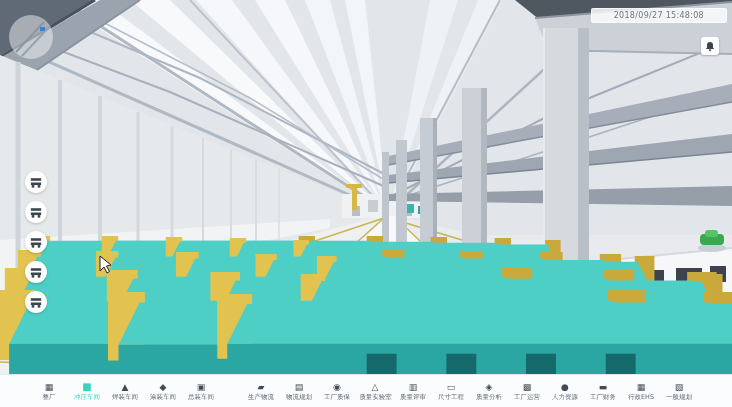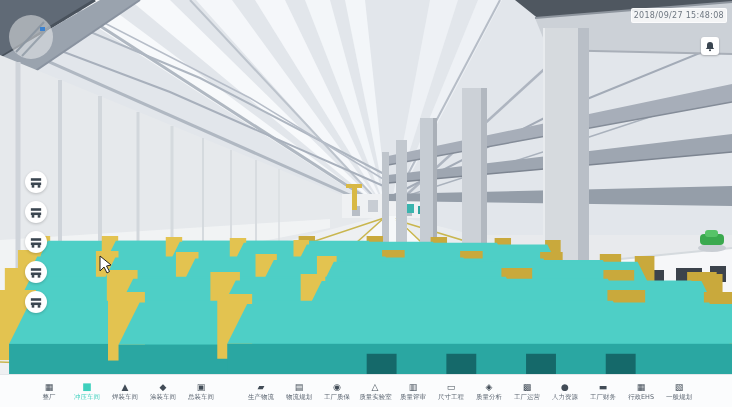--- a/index.html
+++ b/index.html
@@ -1,20 +1,20 @@
 <!DOCTYPE html>
 <html><head>
 <meta charset="utf-8">
 <style>
   html,body{margin:0;padding:0;background:#30343a;}
   .stage{position:relative;width:732px;height:407px;overflow:hidden;
          font-family:"DejaVu Sans","Liberation Sans",sans-serif;background:#e8eaed;}
   .scene-wrap{position:absolute;top:0;left:0;width:732px;height:375px;}
   
-  .chip{position:absolute;top:8px;right:5px;padding:2px 2px;font-size:8px;color:#6e7781;
+  .chip{position:absolute;top:8px;right:5px;padding:2px 22px;font-size:8px;color:#6e7781;
         background:rgba(250,251,252,.85);border:1px solid rgba(255,255,255,.7);
         border-radius:2px;letter-spacing:.3px;z-index:5;}
   
   .bell-btn{position:absolute;top:37px;right:13px;width:18px;height:18px;background:#fff;
         border-radius:3px;box-shadow:0 1px 2px rgba(0,0,0,.25);display:flex;
         align-items:center;justify-content:center;z-index:5;cursor:pointer;}
   
   .quick-col{position:absolute;left:25px;top:171px;display:flex;flex-direction:column;gap:8px;z-index:5;}
   .quick-btn{width:22px;height:22px;border-radius:50%;background:#fff;display:flex;align-items:center;
         justify-content:center;box-shadow:0 1px 3px rgba(0,0,0,.2);cursor:pointer;}

